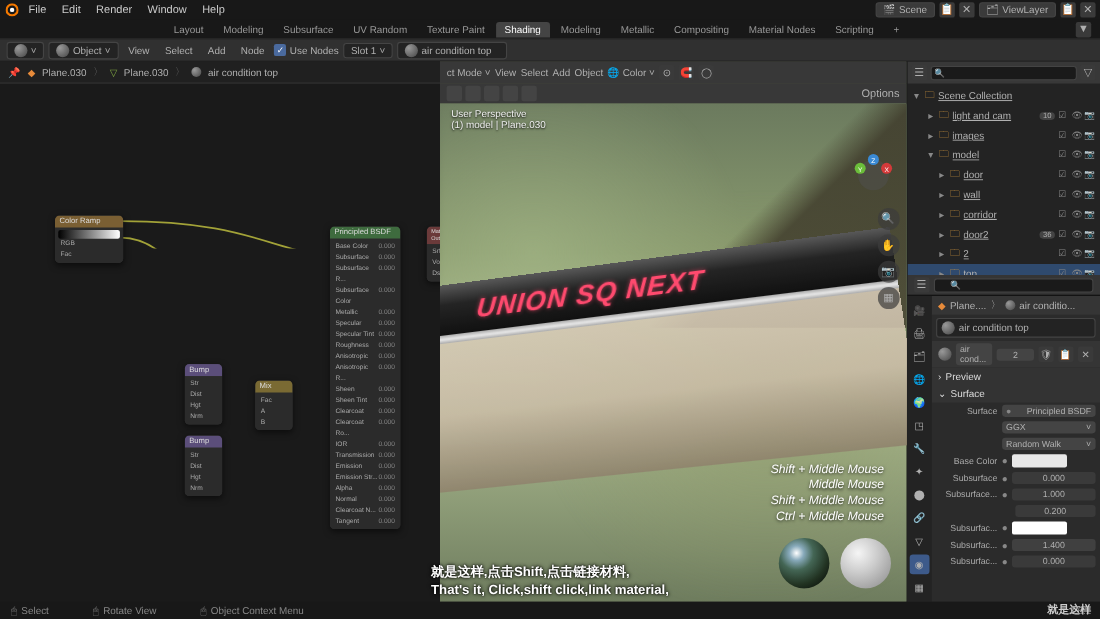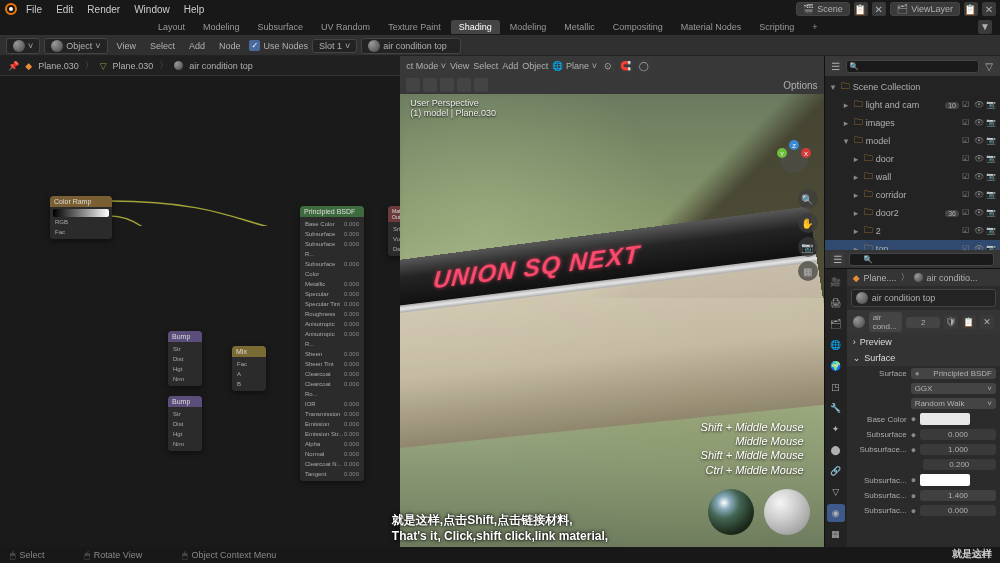--- a/index.html
+++ b/index.html
@@ -65,21 +65,21 @@
 .ball.grey { background: radial-gradient(circle at 35% 30%, #f5f5f5 0%, #ccc 40%, #888 100%); }
 
 
 .sidebar { width: 182px; background: #2a2a2a; display: flex; flex-direction: column; border-left: 1px solid #111; }
 .outliner { height: 200px; background: #232323; overflow: hidden; }
 .outliner .search { height: 20px; background: #383838; display: flex; align-items: center; padding: 0 4px; gap: 3px; }
 .outliner .tree { padding: 2px 0; font-size: 9px; }
 .tree-row { display: flex; align-items: center; padding: 1px 4px; gap: 3px; }
 .tree-row .indent { display: inline-block; }
 .tree-row .disc { width: 9px; height: 9px; display:inline-flex; align-items:center; justify-content:center; color:#888; }
-.tree-row .name { flex: 1; overflow: hidden; white-space: nowrap; }
+.tree-row .name { flex: 1; overflow: hidden; white-space: nowrap; text-decoration: underline; }
 .tree-row .icons { display: flex; gap: 2px; margin-left: auto; }
 .tree-row .ico { width: 10px; height: 10px; font-size: 8px; color: #888; }
 .tree-row.sel { background: #2f4a6e; }
 .coll-ico { color: #e0a040; }
 
 .props { flex: 1; background: #2b2b2b; display: flex; border-top: 1px solid #111; }
 .props-tabs { width: 22px; background: #232323; display: flex; flex-direction: column; padding: 4px 0; gap: 3px; }
 .props-tabs .pt { width: 18px; height: 18px; margin: 0 auto; border-radius: 3px; display:flex; align-items:center; justify-content:center; font-size:9px; }
 .props-tabs .pt.active { background: #3d5a8a; }
 .props-body { flex: 1; overflow: hidden; font-size: 9px; }
@@ -366,21 +366,21 @@
     </div>
   </div>
 
   <div class="viewport">
     <div class="vp-toolbar">
       <span class="dd"><span>ct Mode</span> ˅</span>
       <span class="btn">View</span>
       <span class="btn">Select</span>
       <span class="btn">Add</span>
       <span class="btn">Object</span>
-      <span class="dd">🌐 <span>Plane</span> ˅</span>
+      <span class="dd">🌐 <span>Color</span> ˅</span>
       <span class="iconbox">⊙</span>
       <span class="iconbox">🧲</span>
       <span class="iconbox">◯</span>
     </div>
     <div class="vp-header">
       <span class="hbtn"></span>
       <span class="hbtn"></span>
       <span class="hbtn"></span>
       <span class="hbtn"></span>
       <span class="hbtn"></span>

